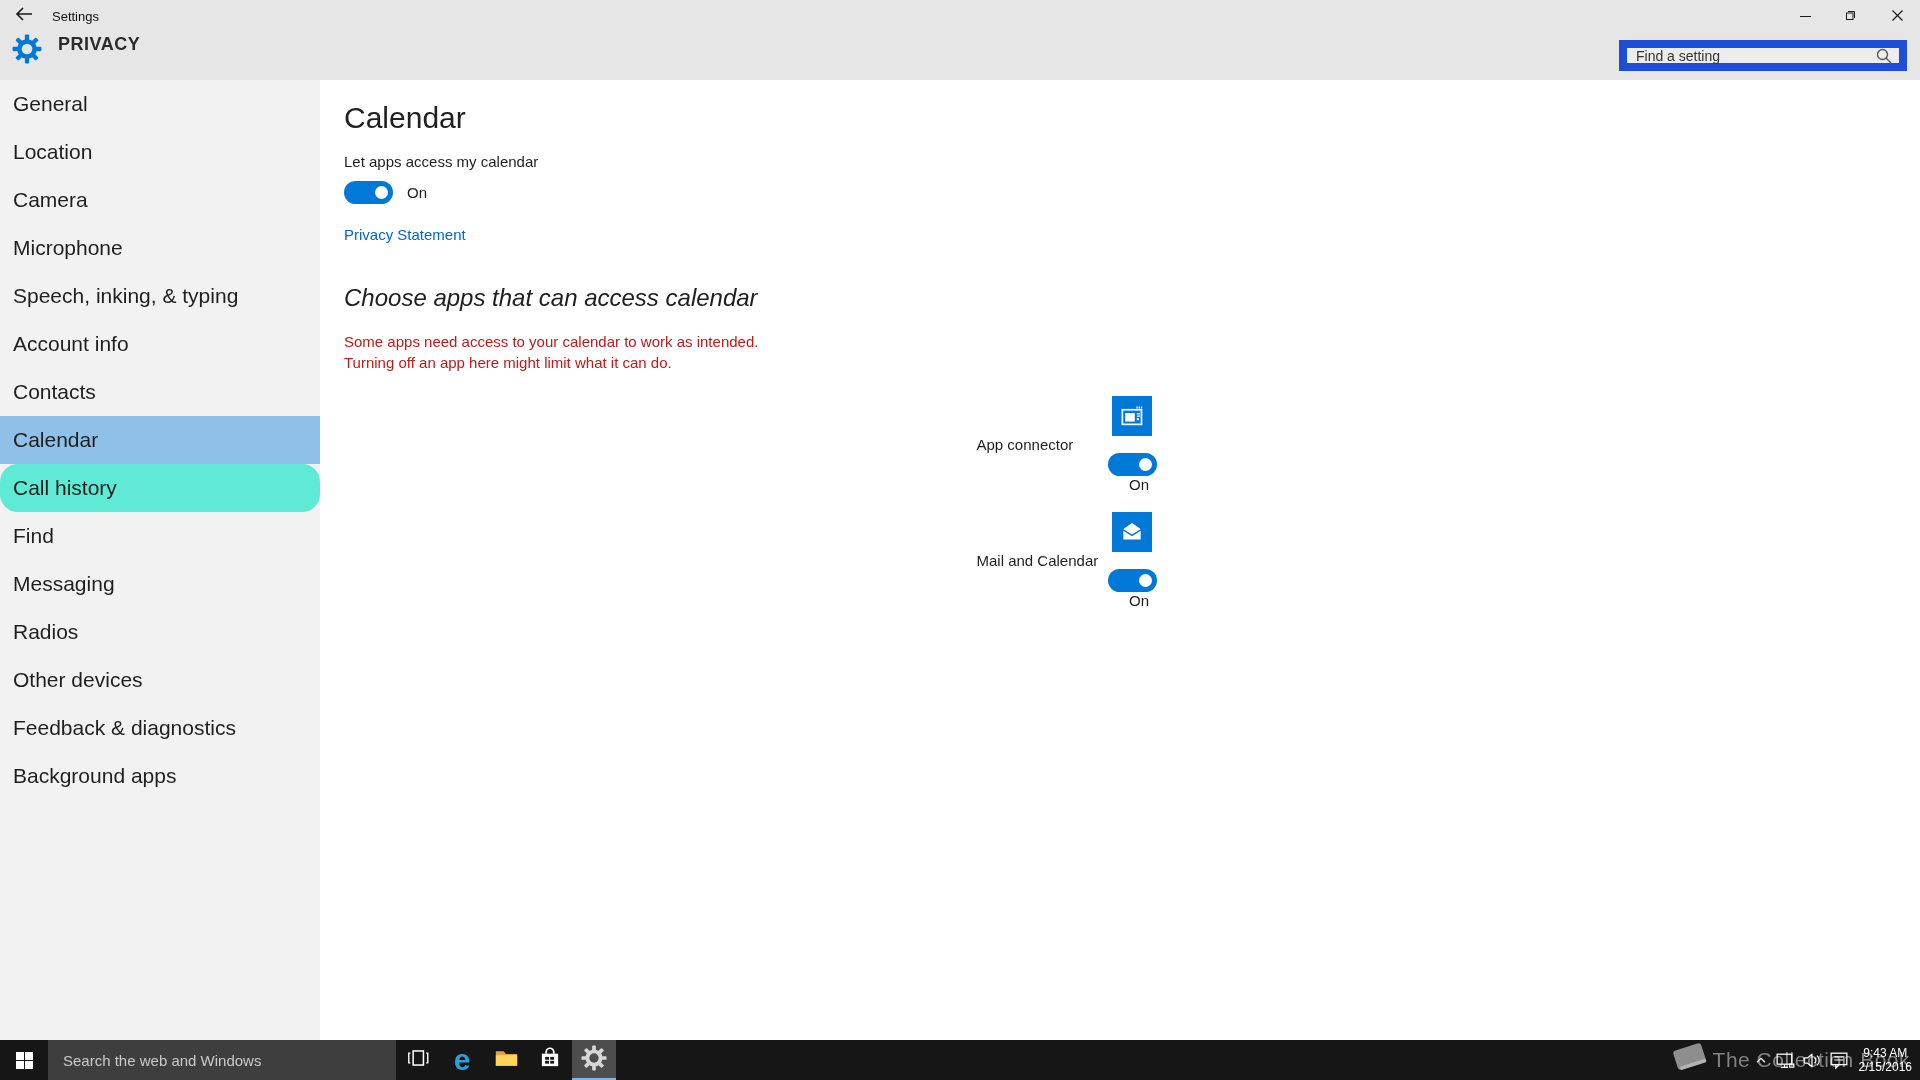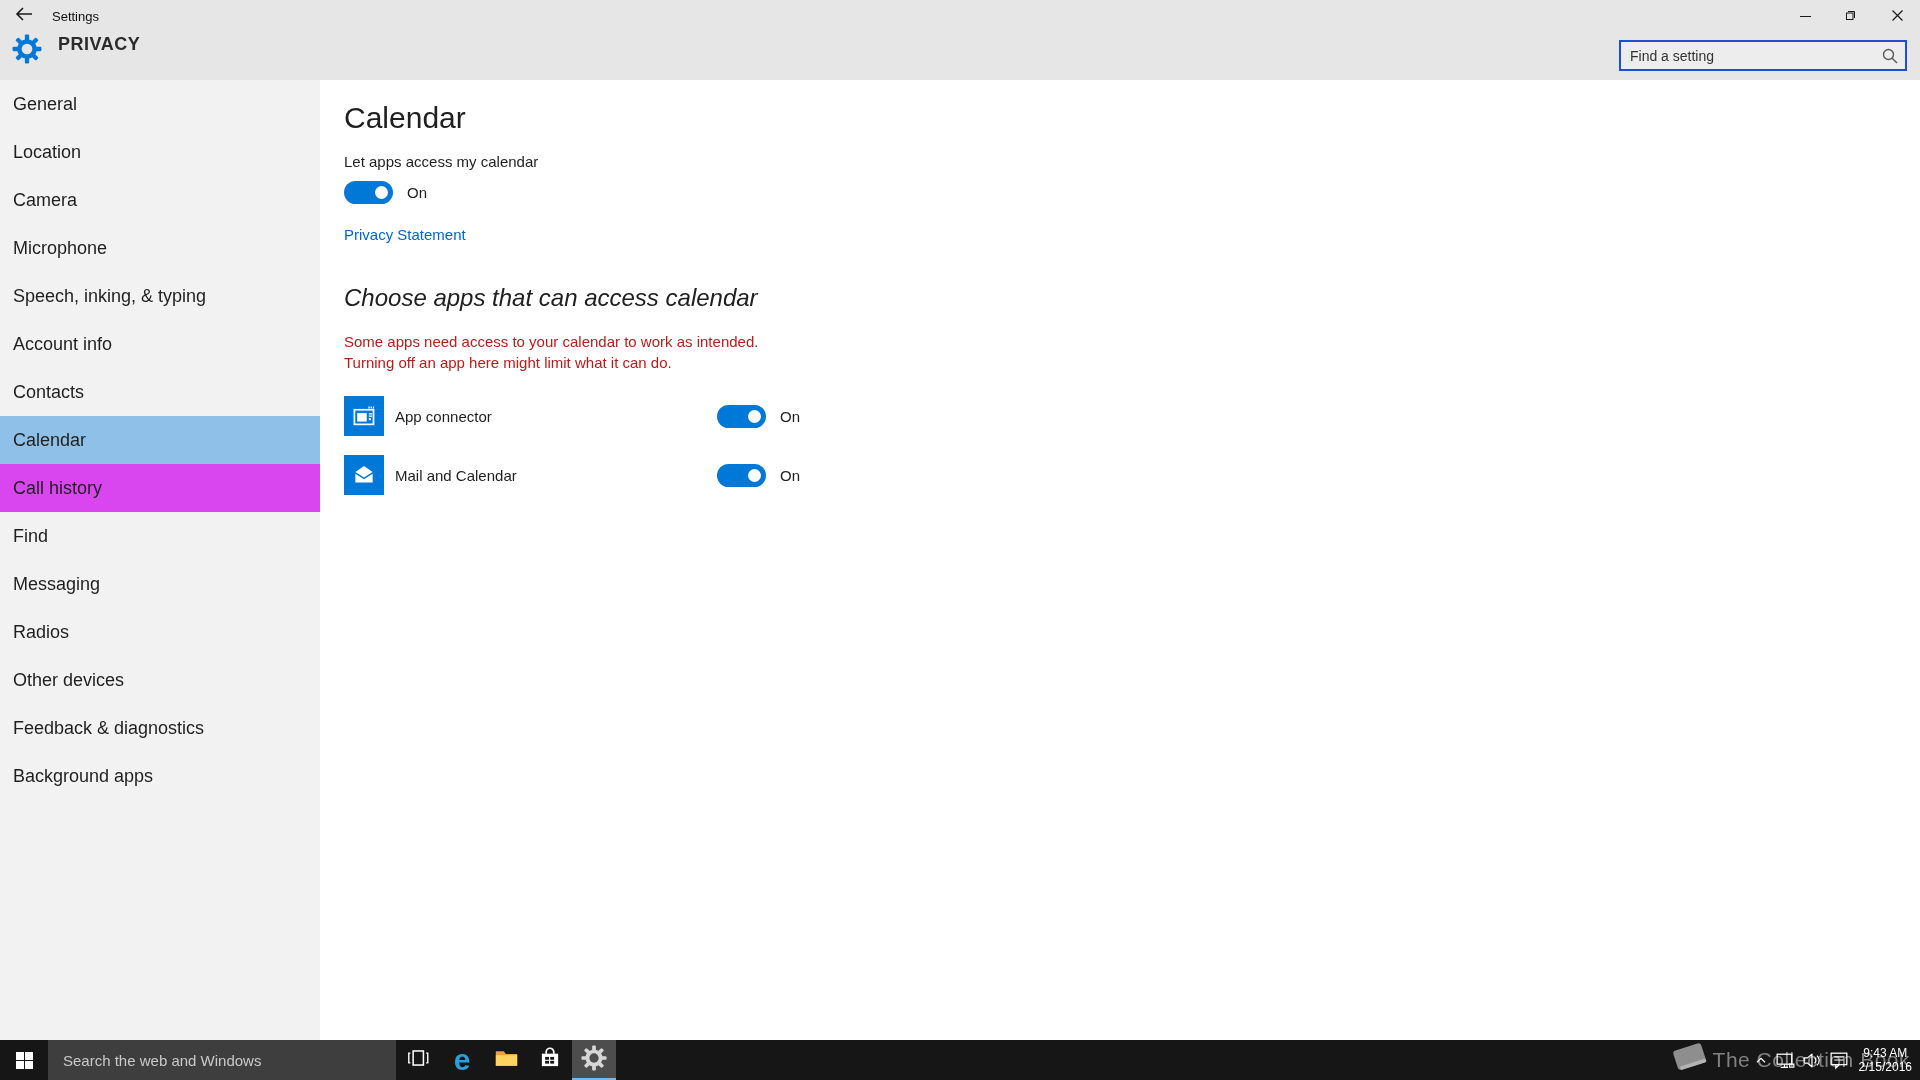--- a/index.html
+++ b/index.html
@@ -12,43 +12,43 @@
   .back-btn { width:48px; height:32px; display:flex; align-items:center; justify-content:center; cursor:pointer; }
   .win-title { font-size:13px; color:#111; margin-left:4px; }
   .win-controls { position:absolute; right:0; top:0; display:flex; height:32px; }
   .win-btn { width:46px; height:32px; display:flex; align-items:center; justify-content:center; cursor:pointer; }
   .min-glyph { width:11px; height:1px; background:#1a1a1a; }
 
   
   .header { position:absolute; top:32px; left:0; width:100%; height:48px; background:#E6E6E6; z-index:4; }
   .header-left { position:absolute; left:12px; top:2px; display:flex; }
   .page-title { font-size:18px; font-weight:700; color:#2b2b2b; margin-left:16px; letter-spacing:.5px; }
-  .search-box { position:absolute; right:13px; top:8px; width:288px; height:31px; border:2px solid #1d4ed8; background:#EDEDED; display:flex; align-items:center; }
+  .search-box { position:absolute; right:13px; top:8px; width:288px; height:31px; border:8px solid #1d4ed8; background:#EDEDED; display:flex; align-items:center; }
   .search-input { flex:1; border:none; background:transparent; font-size:14px; color:#333; padding-left:9px; outline:none; font-family:inherit; }
   .search-input::placeholder { color:#333; opacity:1; }
   .search-glyph { width:30px; display:flex; align-items:center; justify-content:center; }
 
   
   .sidebar { position:absolute; top:80px; left:0; width:320px; height:960px; background:#F2F2F2; z-index:2; }
-  .side-item { height:48px; display:flex; align-items:center; padding-left:13px; font-size:18px; color:#1f1f1f; cursor:pointer; }
+  .side-item { height:48px; display:flex; align-items:center; padding-left:13px; font-size:21px; color:#1f1f1f; cursor:pointer; }
   .side-item.selected { background:#8FC0E8; }
-  .side-item.hovered { background:#d946ef; }
+  .side-item.hovered { background:#5eead4;border-radius:18px; }
 
   
   .content { position:absolute; top:80px; left:320px; width:1600px; height:960px; background:#fff; padding:20px 0 0 24px; z-index:1; }
   .h1 { font-size:30px; font-weight:300; color:#202020; line-height:36px; }
   .toggle-label { margin-top:16px; font-size:15px; color:#1f1f1f; line-height:20px; }
   .toggle-row { margin-top:9px; display:flex; align-items:center; }
   .toggle { width:49px; height:23px; border-radius:12px; background:#0078D7; position:relative; cursor:pointer; flex:0 0 auto; }
   .toggle .knob { position:absolute; width:13px; height:13px; border-radius:50%; background:#fff; top:5px; right:5px; }
   .toggle-state { font-size:15px; color:#1f1f1f; margin-left:14px; }
   .link { margin-top:22px; font-size:15px; color:#0066CC; cursor:pointer; width:max-content; }
   .h2 { margin-top:40px; font-size:24px; font-weight:300; color:#202020; line-height:30px;font-style:italic; }
   .desc { margin-top:18px; font-size:15px; color:#b91c1c; line-height:21px; }
-  .app-row { display:flex; align-items:center; }
+  .app-row { display:flex; align-items:center;flex-direction:column; }
   .app-row.first { margin-top:23px; }
   .app-row.second { margin-top:19px; }
   .app-icon { width:40px; height:40px; background:#0078D7; display:flex; align-items:center; justify-content:center; flex:0 0 auto; }
   .app-name { margin-left:11px; width:322px; font-size:15px; color:#1f1f1f; }
 
   
   .taskbar { position:absolute; bottom:0; left:0; width:100%; height:40px; background:#161616; z-index:10; }
   .start-btn { position:absolute; left:0; top:0; width:48px; height:40px; display:flex; align-items:center; justify-content:center; cursor:pointer; }
   .win-logo { display:grid; grid-template-columns:8px 8px; grid-template-rows:8px 8px; gap:1px; }
   .win-logo span { background:#fff; }

